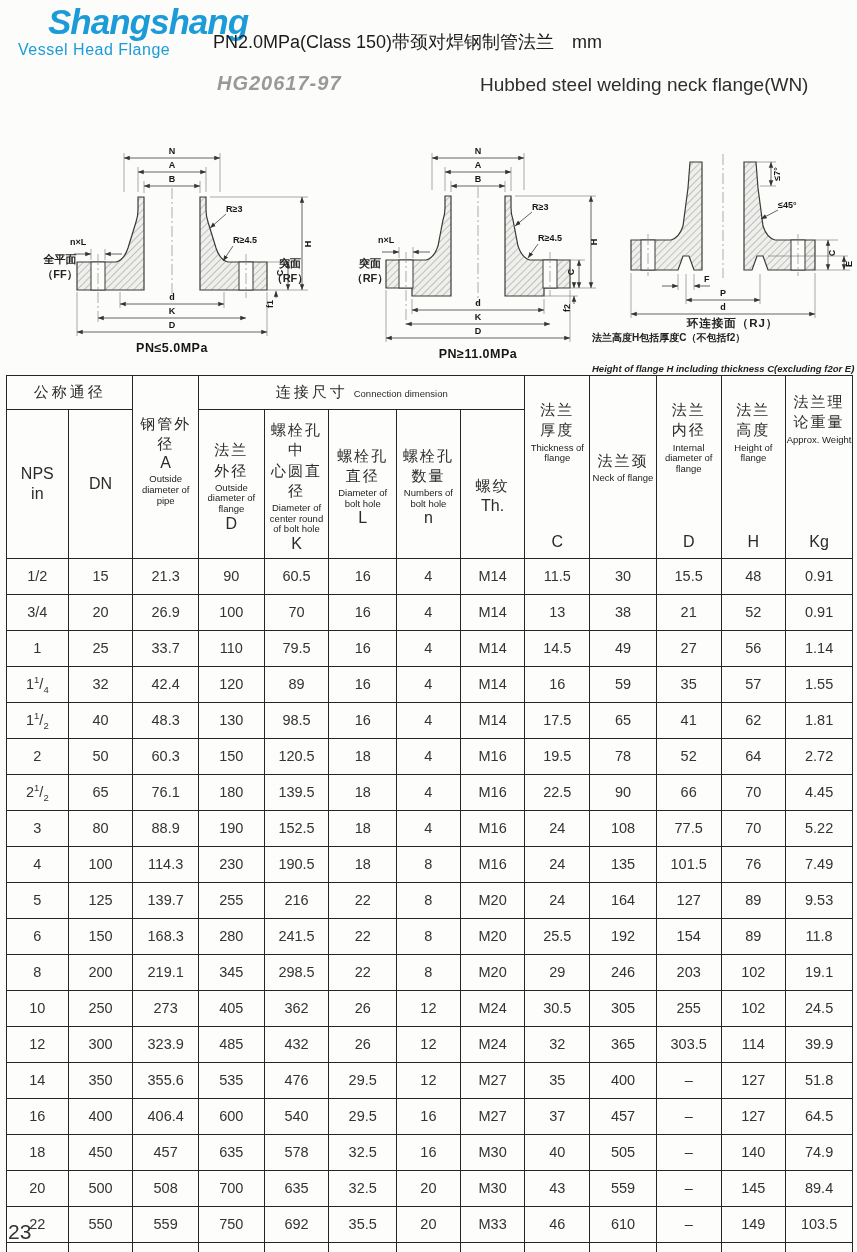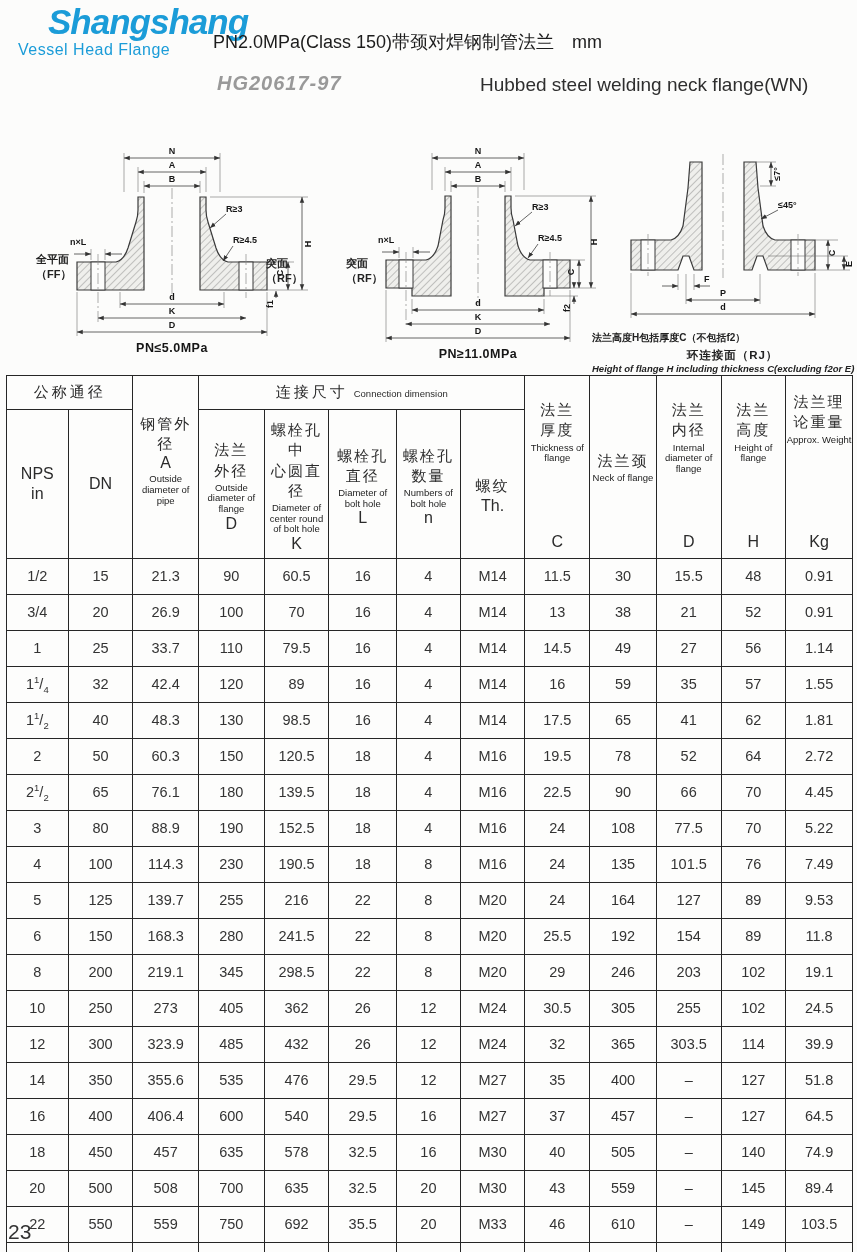--- a/index.html
+++ b/index.html
@@ -12,22 +12,22 @@
   
   .logo{position:absolute;left:18px;top:4px;width:200px;}
   .logo-main{font-size:35px;font-weight:bold;font-style:italic;color:#1b9cd8;letter-spacing:-1px;line-height:1.05;margin-left:30px;}
   .logo-sub{font-size:16px;color:#1b9cd8;letter-spacing:0.5px;margin-top:0px;}
   .title-line{position:absolute;left:213px;top:30px;width:640px;font-size:18px;color:#1c1c1c;white-space:nowrap;}
   .title-unit{margin-left:18px;}
   .standard{position:absolute;left:217px;top:72px;font-size:20px;font-weight:bold;font-style:italic;color:#999;letter-spacing:1px;}
   .subtitle-en{position:absolute;left:480px;top:74px;font-size:19px;color:#2e2e2e;text-align:right;}
   
   .drawing{position:absolute;}
-  .face-label{position:absolute;font-size:11px;font-weight:bold;color:#222;line-height:1.35;width:48px;}
-  .cap3{position:absolute;left:640px;top:316px;width:185px;text-align:center;font-size:11.5px;font-weight:bold;color:#222;letter-spacing:1px;margin-top:32px;}
+  .face-label{position:absolute;font-size:11px;font-weight:bold;color:#222;text-align:center;line-height:1.35;width:48px;}
+  .cap3{position:absolute;left:640px;top:316px;width:185px;text-align:center;font-size:11.5px;font-weight:bold;color:#222;letter-spacing:1px;}
   .notes{position:absolute;left:592px;top:331px;width:265px;text-align:left;color:#222;}
   .notes .cnn{font-size:10px;font-weight:bold;}
   .notes .enn{font-size:9.5px;font-weight:bold;margin-top:18px;font-style:italic;}
   svg .outline{fill:url(#hat);stroke:#3a3a3a;stroke-width:1.2;}
   svg .dim{stroke:#3f3f3f;stroke-width:0.8;fill:none;}
   svg .ext{stroke:#6e6e6e;stroke-width:0.6;fill:none;}
   svg .cl{stroke:#8a8a8a;stroke-width:0.7;fill:none;stroke-dasharray:11 3 2 3;}
   svg .dl{font:bold 9px "Liberation Sans",sans-serif;fill:#161616;}
   svg .cap{font:bold 12.5px "Liberation Sans",sans-serif;fill:#161616;letter-spacing:0.5px;}
   svg .slot{fill:#fcfcfb;stroke:#3a3a3a;stroke-width:1;}

